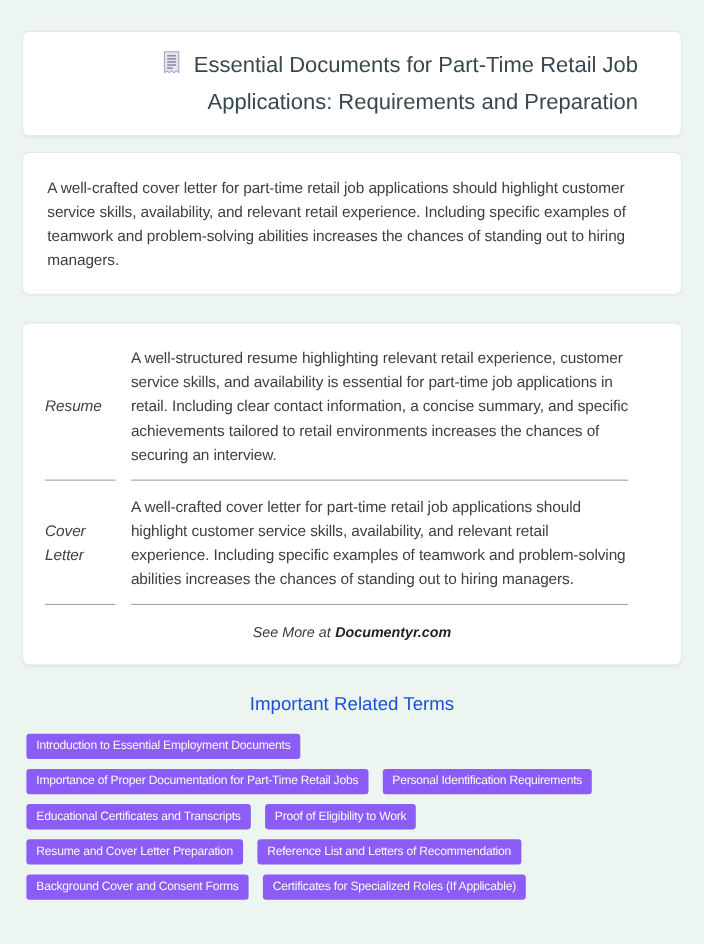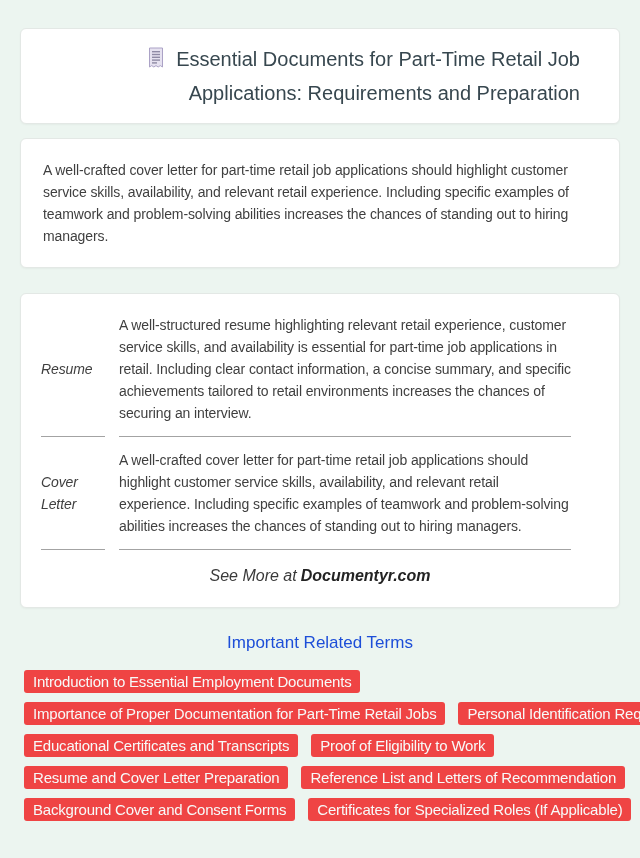--- a/index.html
+++ b/index.html
@@ -57,41 +57,41 @@
     font-size: 14px;
     letter-spacing: -0.1px;
     line-height: 22px;
     color: #3f3f3f;
     vertical-align: middle;
   }
   td.row-label { width: 64px; color: #454545; font-style: italic; }
   .see-more {
     text-align: center;
     font-style: italic;
-    font-size: 16px;
+    font-size: 13px;
     color: #3a3a3a;
     margin: 17px 0 8px;
   }
   .see-more .site { font-weight: bold; color: #232323; margin-left: 4px; }
 
   
   .terms-heading {
     text-align: center;
     font-size: 17px;
     font-weight: 500;
     color: #1d4ed8;
     margin: 25px 0 17px;
   }
   .tags { margin: 0 4px; }
   .tag-row { display: flex; flex-wrap: nowrap; gap: 13px; margin-bottom: 9px; }
   .tag {
     display: inline-block;
-    background: #ef4444;
+    background: #8b5cf6;
     color: #f7faf9;
-    font-size: 15px;
+    font-size: 11px;
     letter-spacing: -0.2px;
     line-height: 15px;
     padding: 4px 9px;
     border-radius: 3px;
     white-space: nowrap;
     cursor: pointer;
   }
 </style>
 </head>
 <body>

